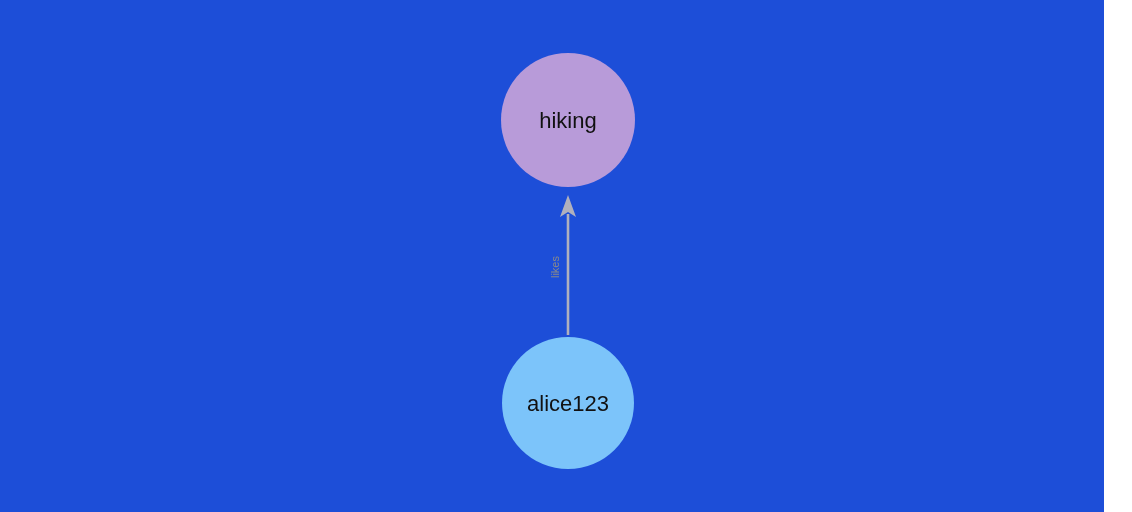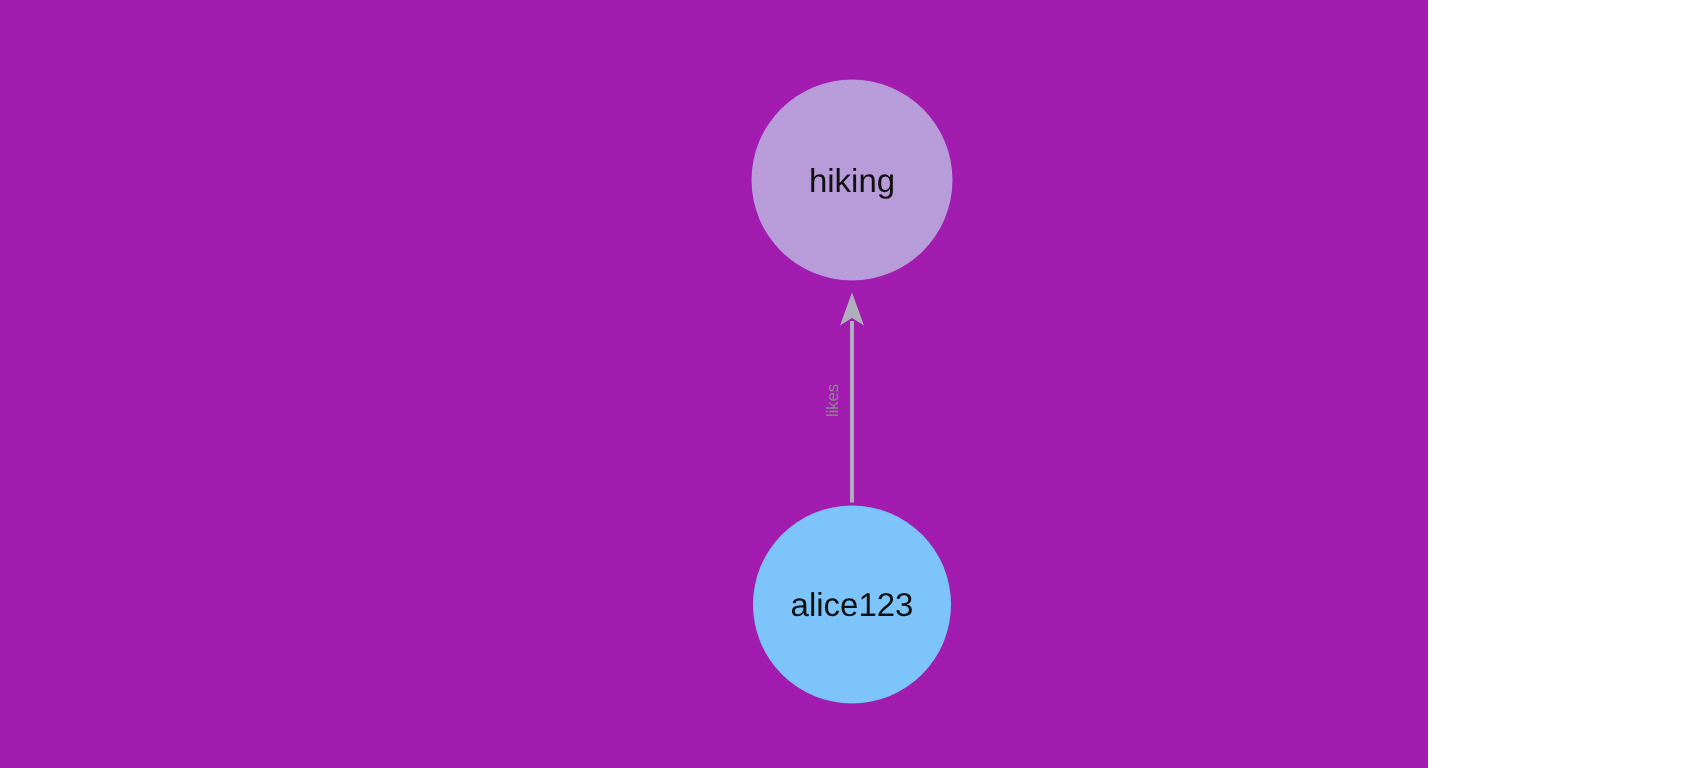--- a/index.html
+++ b/index.html
@@ -8,23 +8,23 @@
     padding: 0;
   }
   body {
     width: 1132px;
     height: 512px;
     overflow: hidden;
     font-family: "Liberation Sans", sans-serif;
   }
   #graph-canvas {
     position: relative;
-    width: 952px;
+    width: 1104px;
     height: 512px;
-    background: #a21caf;
+    background: #1d4ed8;
   }
   .graph-svg {
     position: absolute;
     top: 0;
     left: 0;
     width: 1132px;
     height: 512px;
     display: block;
   }
   .node-circle-purple {

